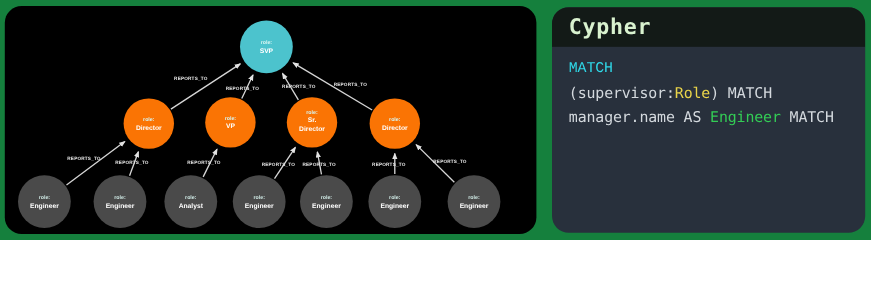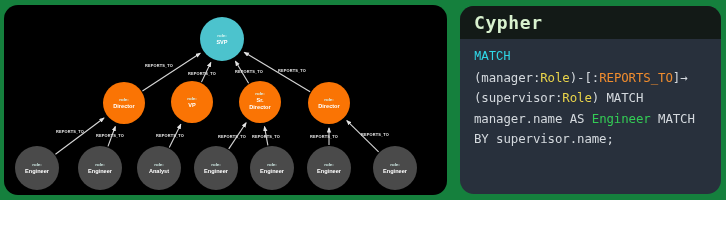--- a/index.html
+++ b/index.html
@@ -222,20 +222,18 @@
         </g>
     </svg>
   </div>
 
   <div class="code-panel">
     <div class="code-header">
       <span class="code-title">Cypher</span>
     </div>
     <div class="code-body" id="code-body">
         <div class="code-line"><span class="tok-kw">MATCH</span></div>
-        <div class="code-line"><span class="tok-plain">(manager:</span><span class="tok-lbl">Role</span><span class="tok-plain">)-[:</span><span class="tok-rel">REPORTS_TO</span><span class="tok-plain">]→</span></div>
         <div class="code-line"><span class="tok-plain">(supervisor:</span><span class="tok-lbl">Role</span><span class="tok-plain">) MATCH</span></div>
         <div class="code-line"><span class="tok-plain">manager.name AS </span><span class="tok-als">Engineer</span><span class="tok-plain"> MATCH</span></div>
-        <div class="code-line"><span class="tok-plain">BY supervisor.name;</span></div>
       </div>
   </div>
 
 </div>
 
 </body></html>

